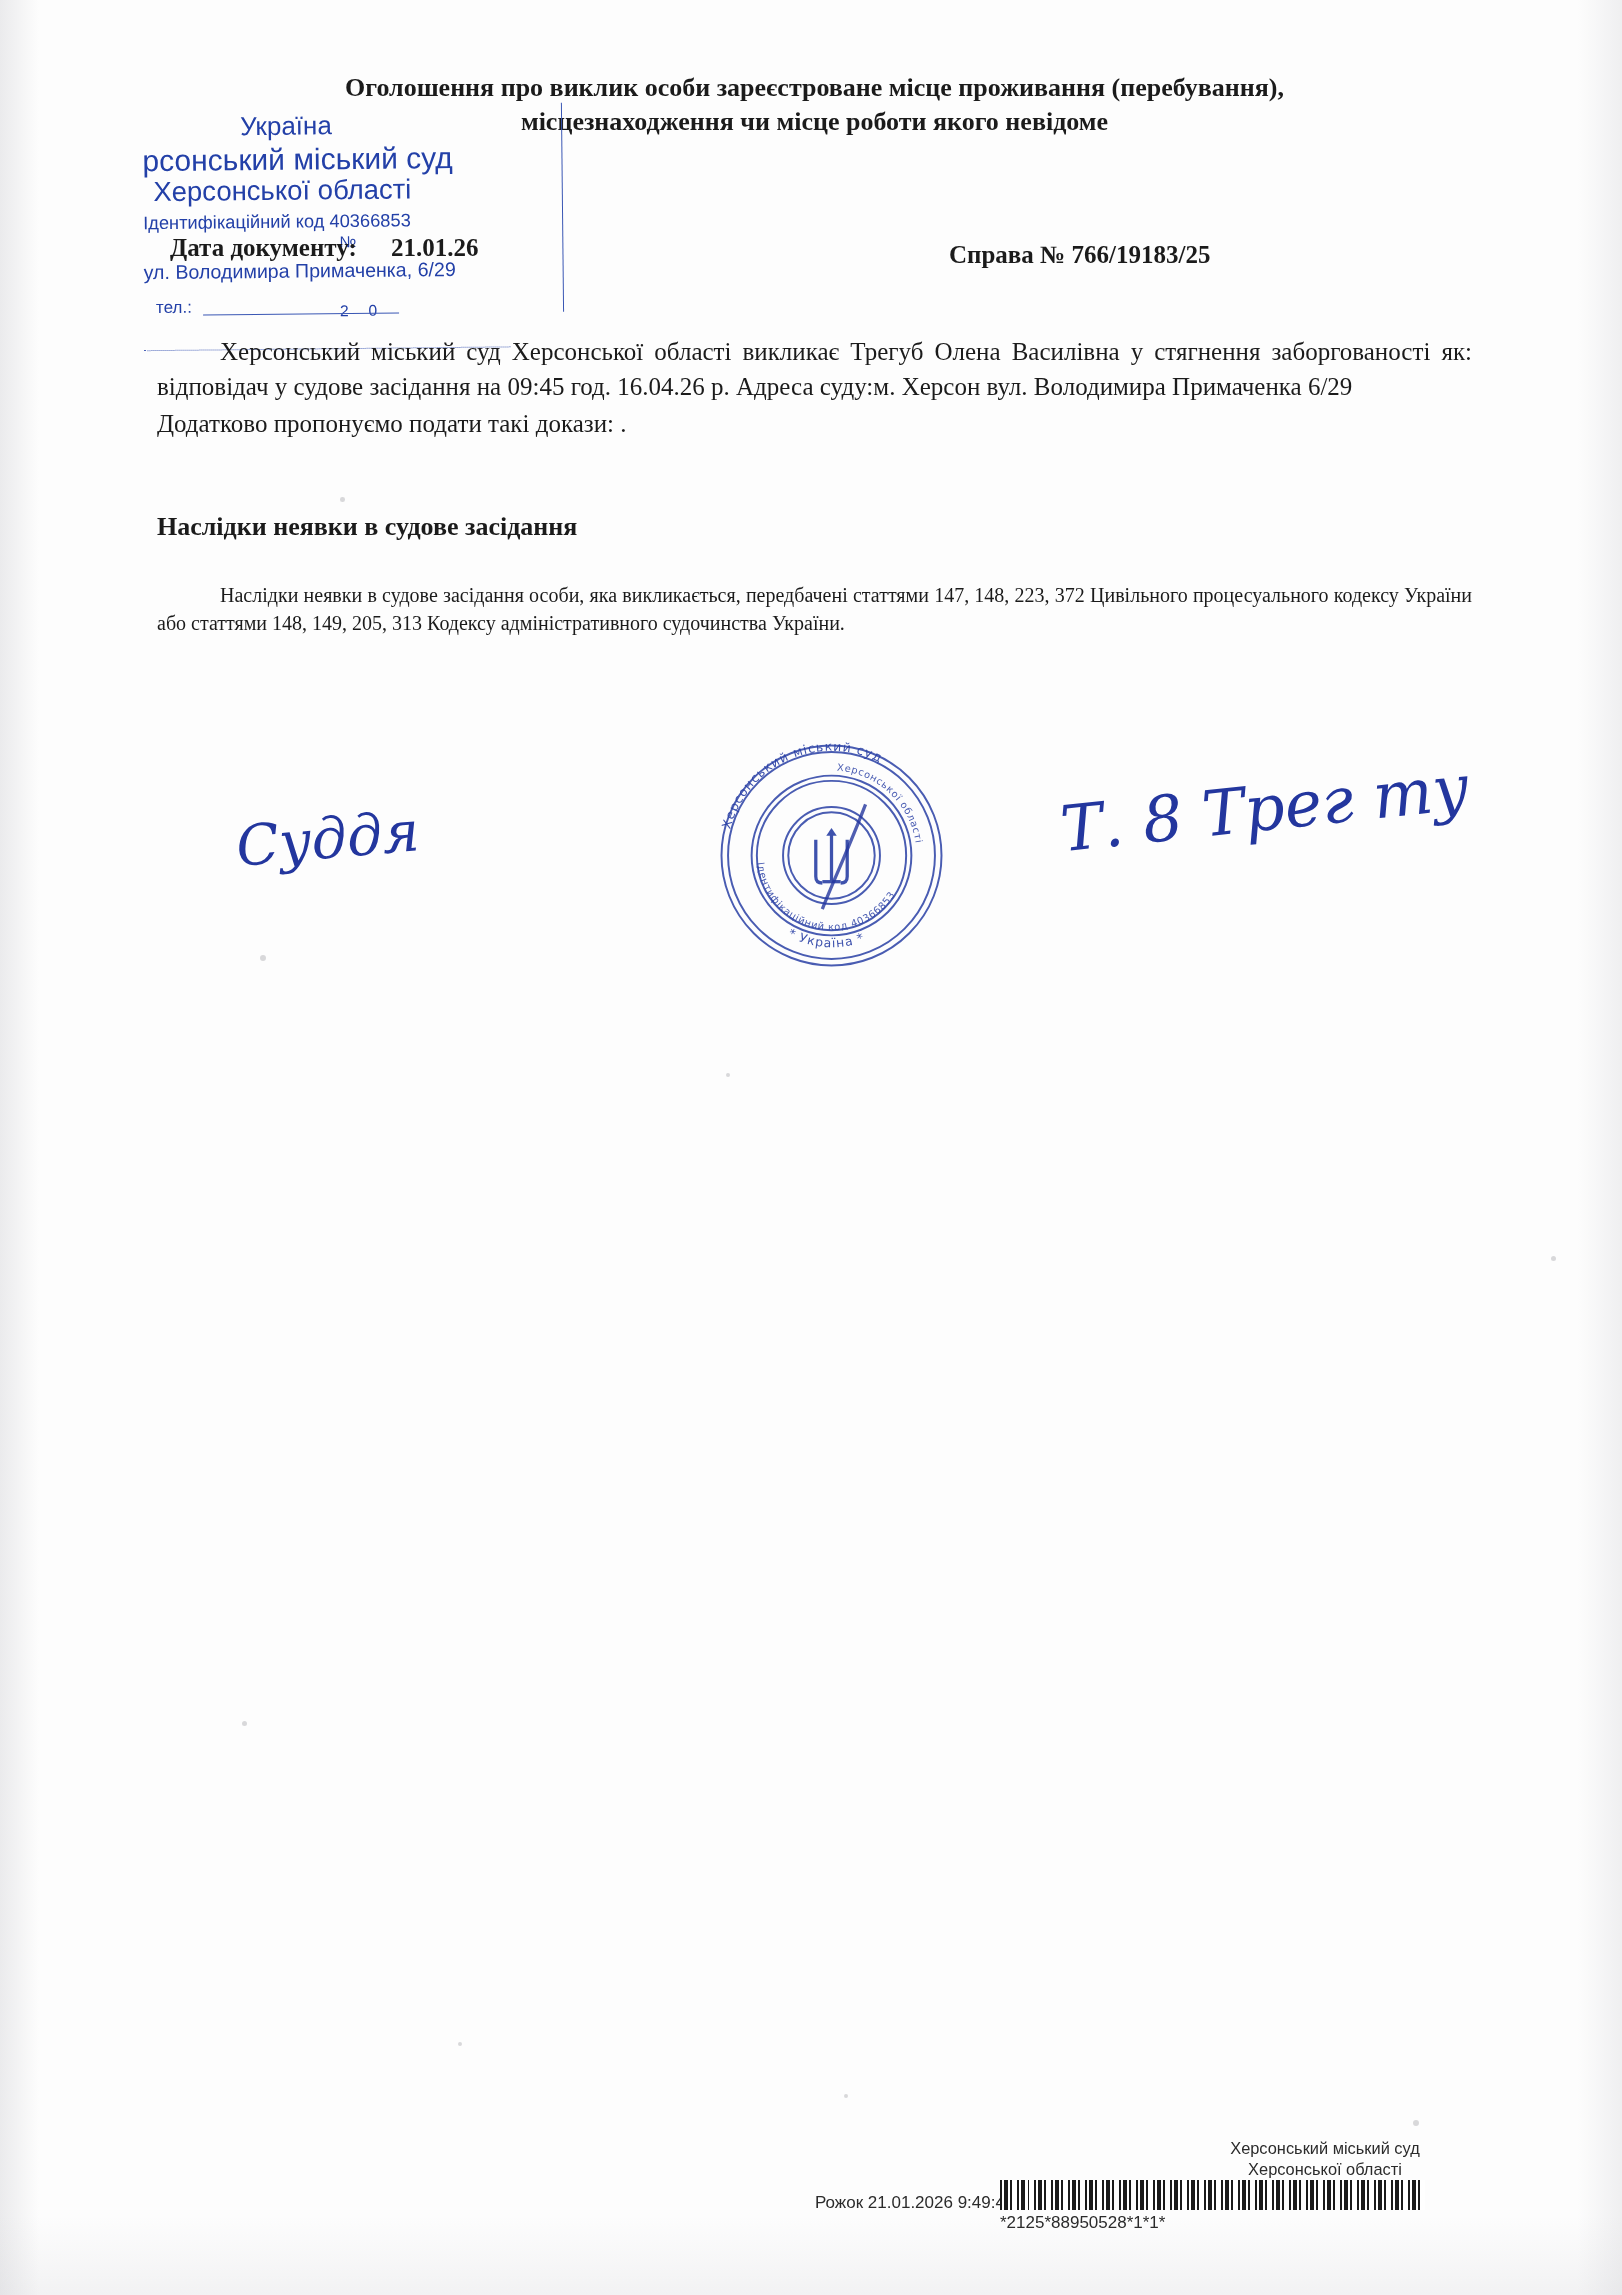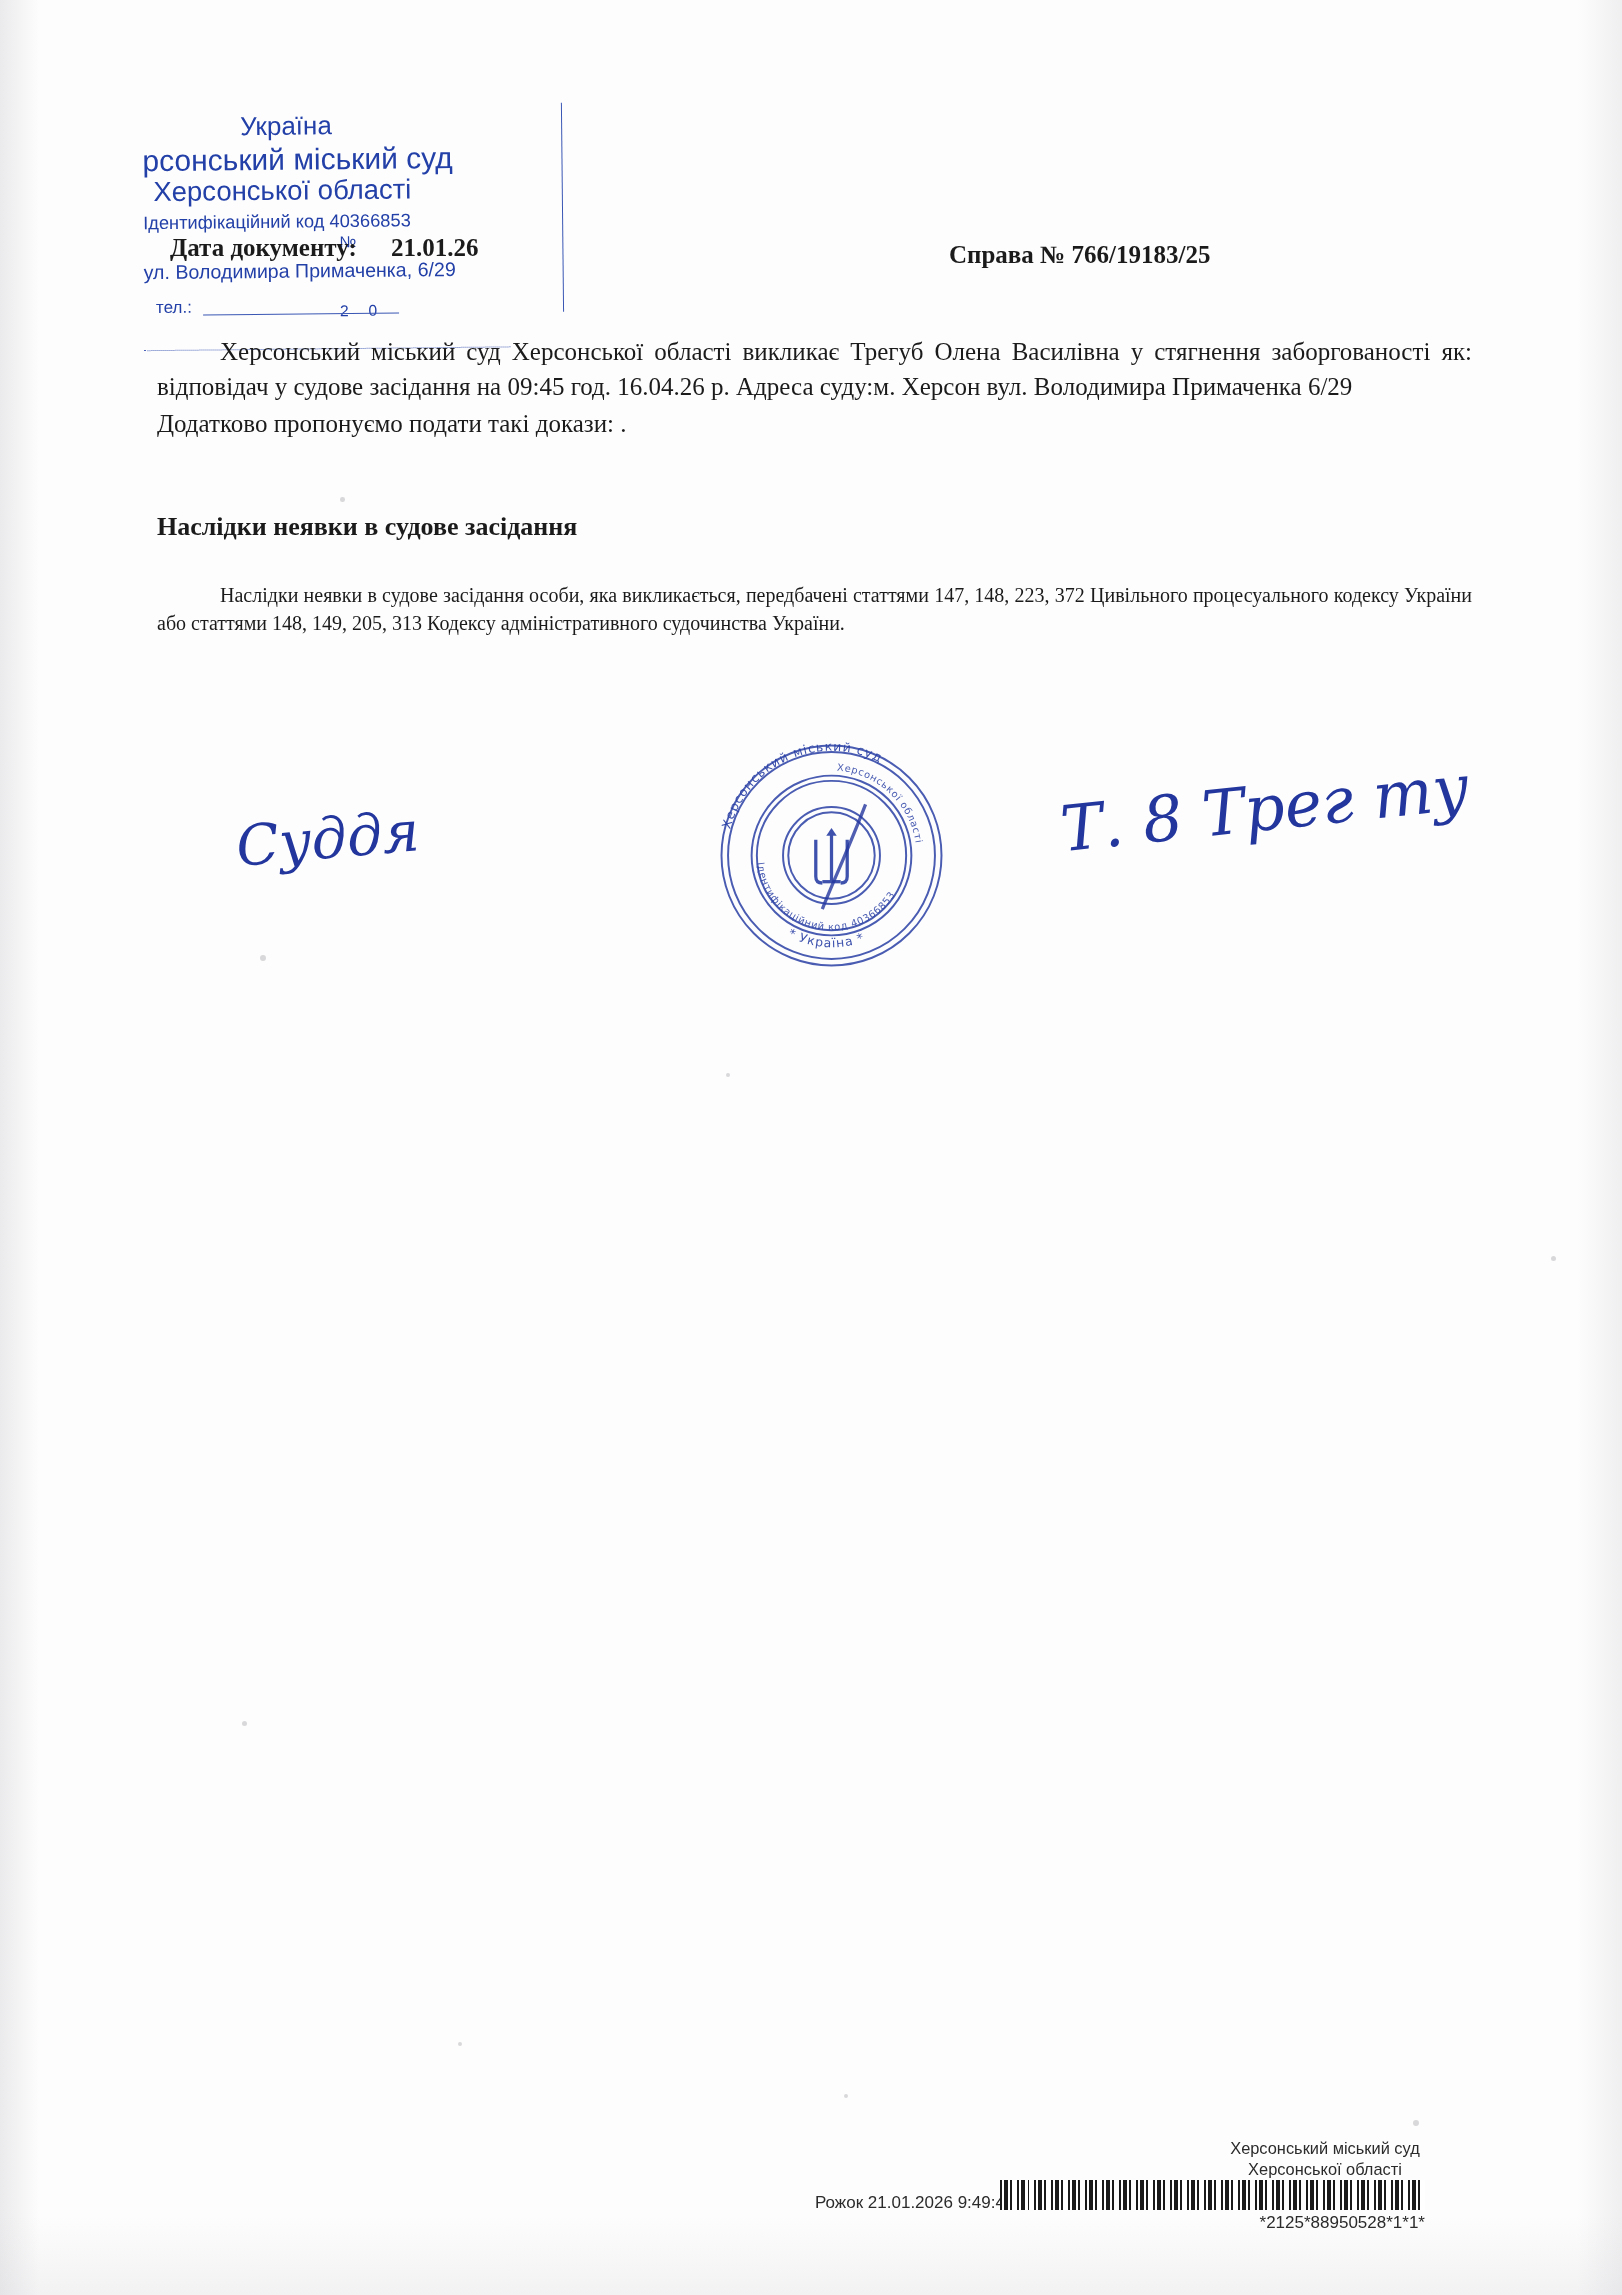--- a/index.html
+++ b/index.html
@@ -222,21 +222,21 @@
       #ffffff 7.9px, #ffffff 10.5px,
       #1a1a1a 10.5px, #1a1a1a 12.4px,
       #ffffff 12.4px, #ffffff 17px
     );
   }
   .barcode-text {
     position: absolute;
     left: 1000px;
     top: 2213px;
     width: 425px;
-    text-align: right;
+    text-align: left;
     font-family: "Liberation Sans", sans-serif;
     font-size: 17px;
     color: #2b2b2b;
   }
 </style>
 </head>
 <body>
 
 <div class="page">
 
@@ -245,20 +245,24 @@
   <div class="scan-edge-bottom"></div>
   <div class="speck" style="left:340px;  top:497px;  width:4.6px;  height:4.6px;"></div>
   <div class="speck" style="left:260px;  top:955px; width:5.9px;  height:5.9px;"></div>
   <div class="speck" style="left:726px; top:1073px; width:3.9px;  height:3.9px;"></div>
   <div class="speck" style="left:1551px; top:1256px; width:5.2px;  height:5.2px;"></div>
   <div class="speck" style="left:242px;  top:1721px; width:5.2px;  height:5.2px;"></div>
   <div class="speck" style="left:1413px; top:2120px; width:5.9px;  height:5.9px;"></div>
   <div class="speck" style="left:844px; top:2094px; width:3.9px;  height:3.9px;"></div>
   <div class="speck" style="left:458px;  top:2042px; width:3.9px;  height:3.9px;"></div>
 
+  <div class="doc-title">
+    <div>Оголошення про виклик особи зареєстроване місце проживання (перебування),</div>
+    <div>місцезнаходження чи місце роботи якого невідоме</div>
+  </div>
 
   <div class="court-stamp">
     <div class="ln cs-ukraine">Україна</div>
     <div class="ln cs-city">рсонський міський суд</div>
     <div class="ln cs-oblast">Херсонської області</div>
     <div class="ln cs-code">Ідентифікаційний код 40366853</div>
     <div class="ln cs-date-no">№</div>
     <div class="ln cs-date-yr">20</div>
     <div class="ln cs-addr">ул. Володимира Примаченка,  6/29</div>
     <div class="ln cs-tel">тел.:</div>

